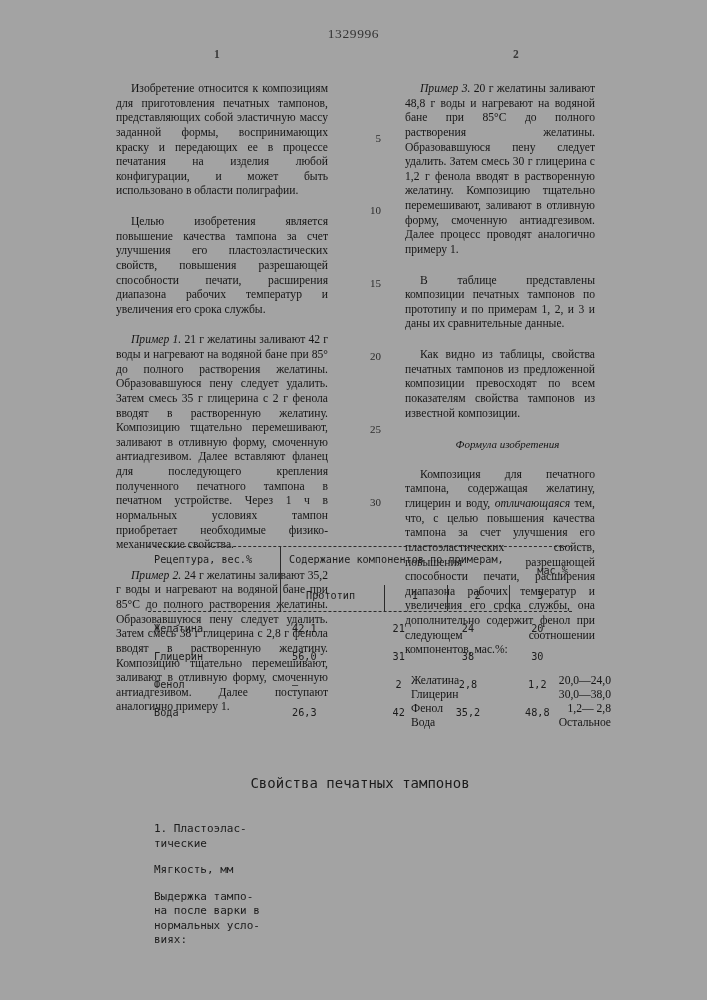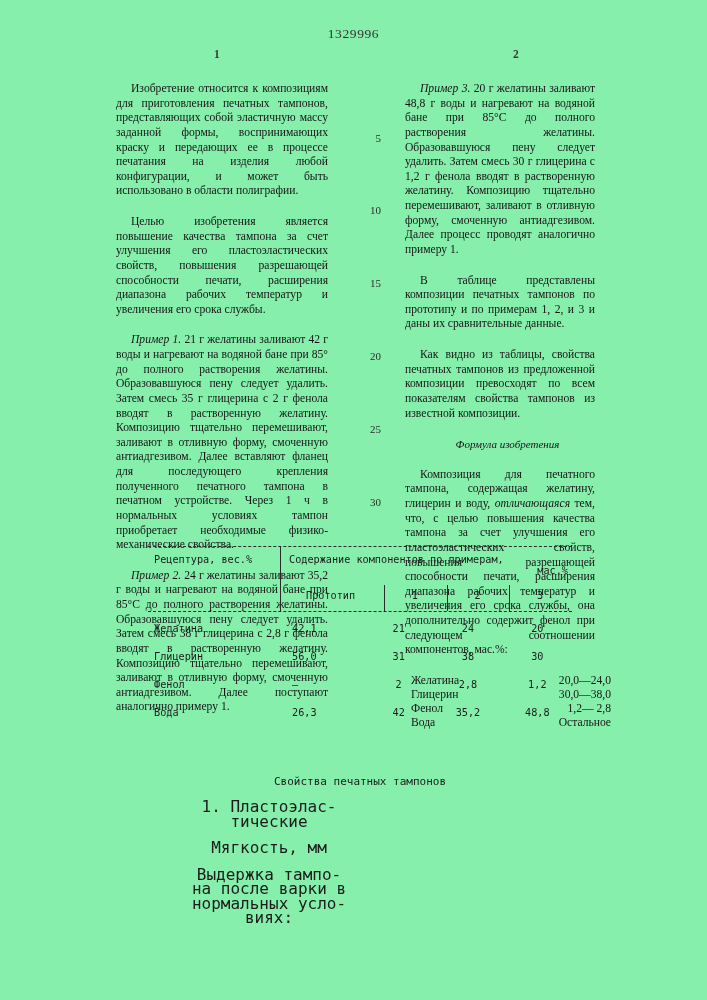--- a/index.html
+++ b/index.html
@@ -4,21 +4,21 @@
 <style>
   html, body {
     margin: 0;
     padding: 0;
     background: #ffffff;
   }
   .page {
     position: relative;
     width: 707px;
     height: 1000px;
-    background: #86efac;
+    background: #a3a3a3;
     overflow: hidden;
     font-family: "Liberation Serif", serif;
     color: #1b1b1b;
   }
 
   
   .patent-number {
     position: absolute;
     top: 26px;
     left: 0;
@@ -169,33 +169,32 @@
   .data-row .vals .v.ex { flex: 1; text-align: center; }
 
   
   .props-title {
     position: absolute;
     left: 148px;
     top: 775px;
     width: 424px;
     text-align: center;
     font-family: "DejaVu Sans Mono", monospace;
-    font-size: 11px;
+    font-size: 14px;
     color: #1b1b1b;
   }
   .props-list {
     position: absolute;
     left: 154px;
-    top: 800px;
+    top: 822px;
     width: 230px;
     font-family: "DejaVu Sans Mono", monospace;
-    font-size: 16px;
+    font-size: 11px;
     line-height: 14.5px;
     color: #1b1b1b;
-    text-align: center;
   }
   .props-list .blk { margin-bottom: 12px; white-space: pre-line; }
 </style>
 </head>
 <body>
 
 <div class="page">
 
   <div class="patent-number">1329996</div>
 

